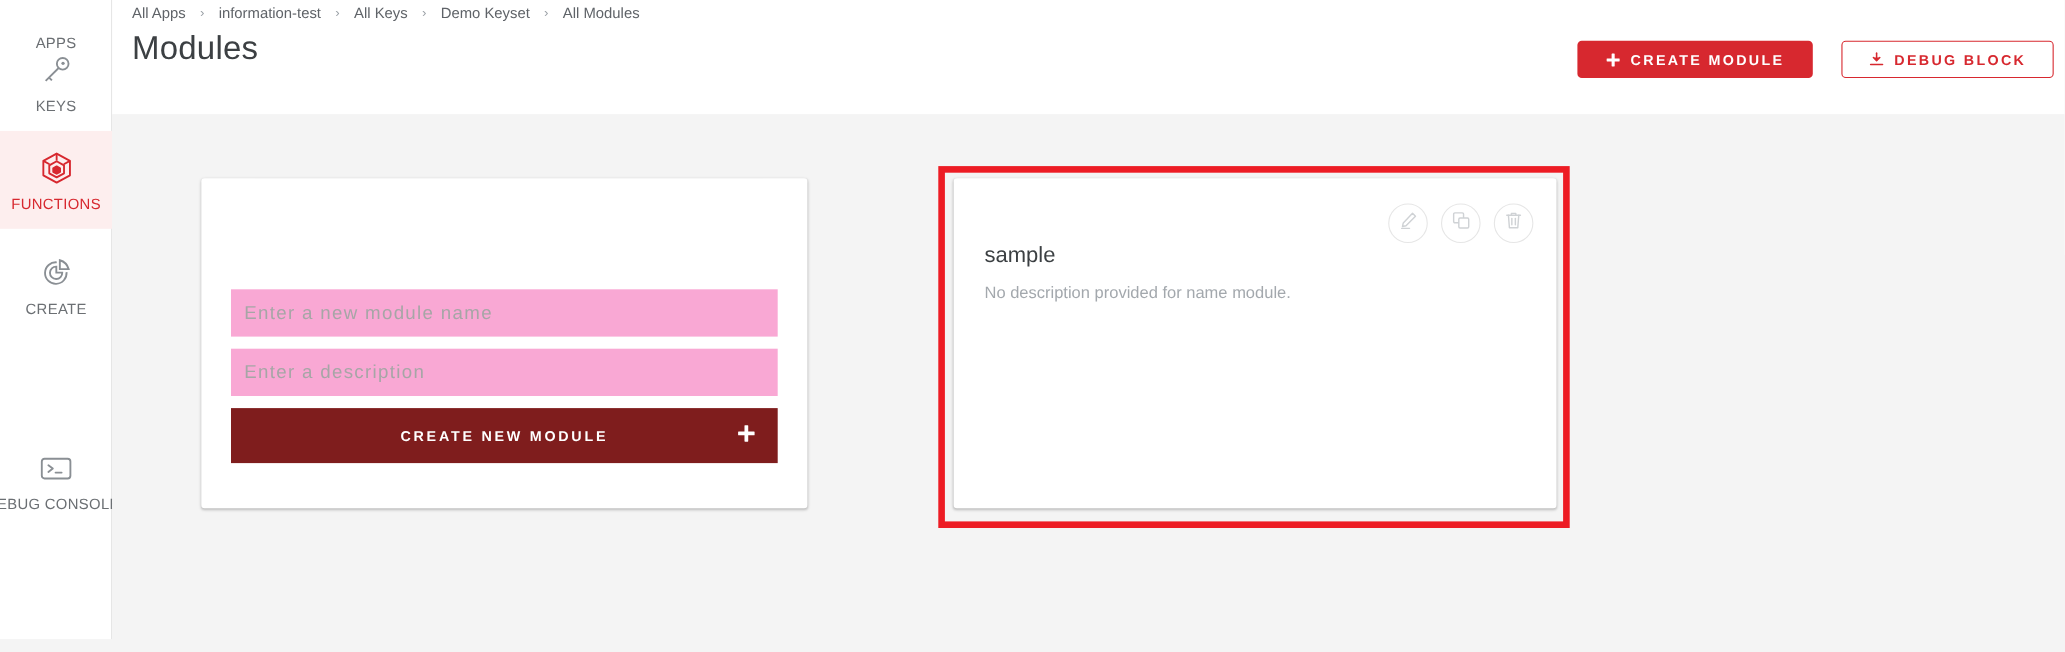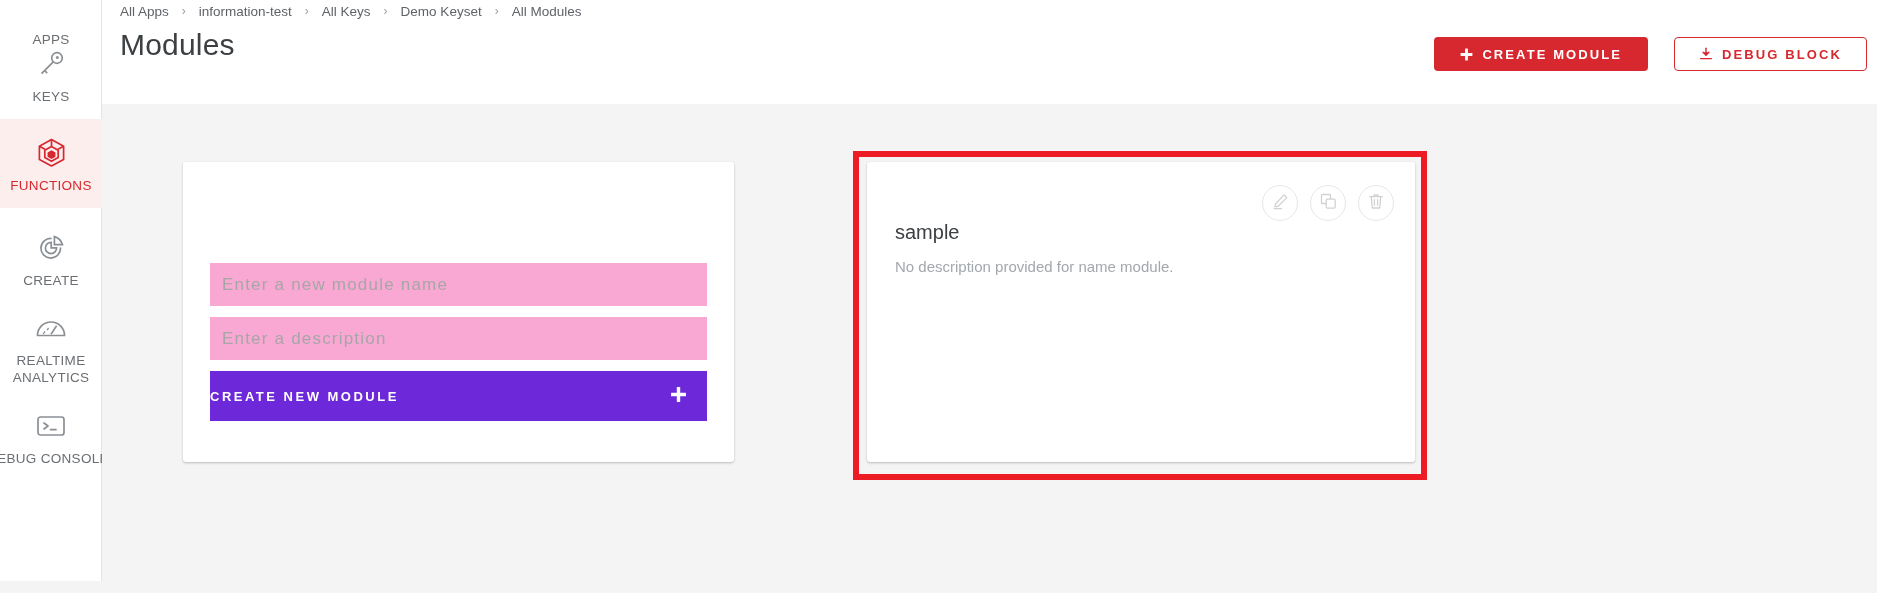--- a/index.html
+++ b/index.html
@@ -196,26 +196,26 @@
     letter-spacing: 1.2px;
     display: block;
   }
   .field::placeholder { color: #a6a6a6; }
   #desc-input { margin-top: 11px; }
 
   .create-btn {
     margin-top: 11px;
     width: 100%;
     height: 50px;
-    background: #6d28d9;
+    background: #7f1d1d;
     border: none;
     position: relative;
     display: flex;
     align-items: center;
-    justify-content: flex-start;
+    justify-content: center;
     cursor: pointer;
   }
   .create-btn-label {
     color: #ffffff;
     font-size: 13px;
     font-weight: bold;
     letter-spacing: 2.5px;
   }
   .create-btn-plus {
     position: absolute;
@@ -322,34 +322,20 @@
       <div class="nav-ico">
         <svg width="32" height="32" viewBox="0 0 32 32" fill="none" stroke="#8a8f94" stroke-width="1.7">
           <path d="M16.6 6.5 A9.8 9.8 0 1 0 25.5 15.4"></path>
           <path d="M19.4 4.6 A11.5 11.5 0 0 1 27.4 12.6 L19.4 12.6 Z"></path>
           <path d="M16.2 10.4 A5.6 5.6 0 1 0 21.6 15.8 L16.2 15.8 Z"></path>
         </svg>
       </div>
       <div class="nav-label">CREATE</div>
     </div>
 
-    <div class="nav-item" id="nav-realtime">
-      <div class="nav-ico">
-        <svg width="36" height="28" viewBox="0 0 36 28" fill="none" stroke="#8a8f94" stroke-width="1.7">
-          <path d="M4.5 21.5 A13.5 13.5 0 0 1 31.5 21.5 Z"></path>
-          <path d="M18 20.2 L23.6 11.8" stroke-width="1.6"></path>
-          <path d="M10.2 20.0 L12.0 17.4" stroke-width="1.3"></path>
-          <path d="M14.0 16.2 L15.6 14.0" stroke-width="1.3"></path>
-        </svg>
-      </div>
-      <div class="nav-label">
-        <span>REALTIME</span><br>
-        <span>ANALYTICS</span>
-      </div>
-    </div>
 
     <div class="nav-item" id="nav-debug">
       <div class="nav-ico">
         <svg width="30" height="24" viewBox="0 0 30 24" fill="none" stroke="#8a8f94" stroke-width="1.7">
           <rect x="2" y="3" width="26" height="18" rx="2.5"></rect>
           <path d="M8 9 L12 12 L8 15" stroke-linecap="round" stroke-linejoin="round"></path>
           <path d="M14.5 15.6 L20 15.6" stroke-linecap="round"></path>
         </svg>
       </div>
       <div class="nav-label">DEBUG CONSOLE</div>

